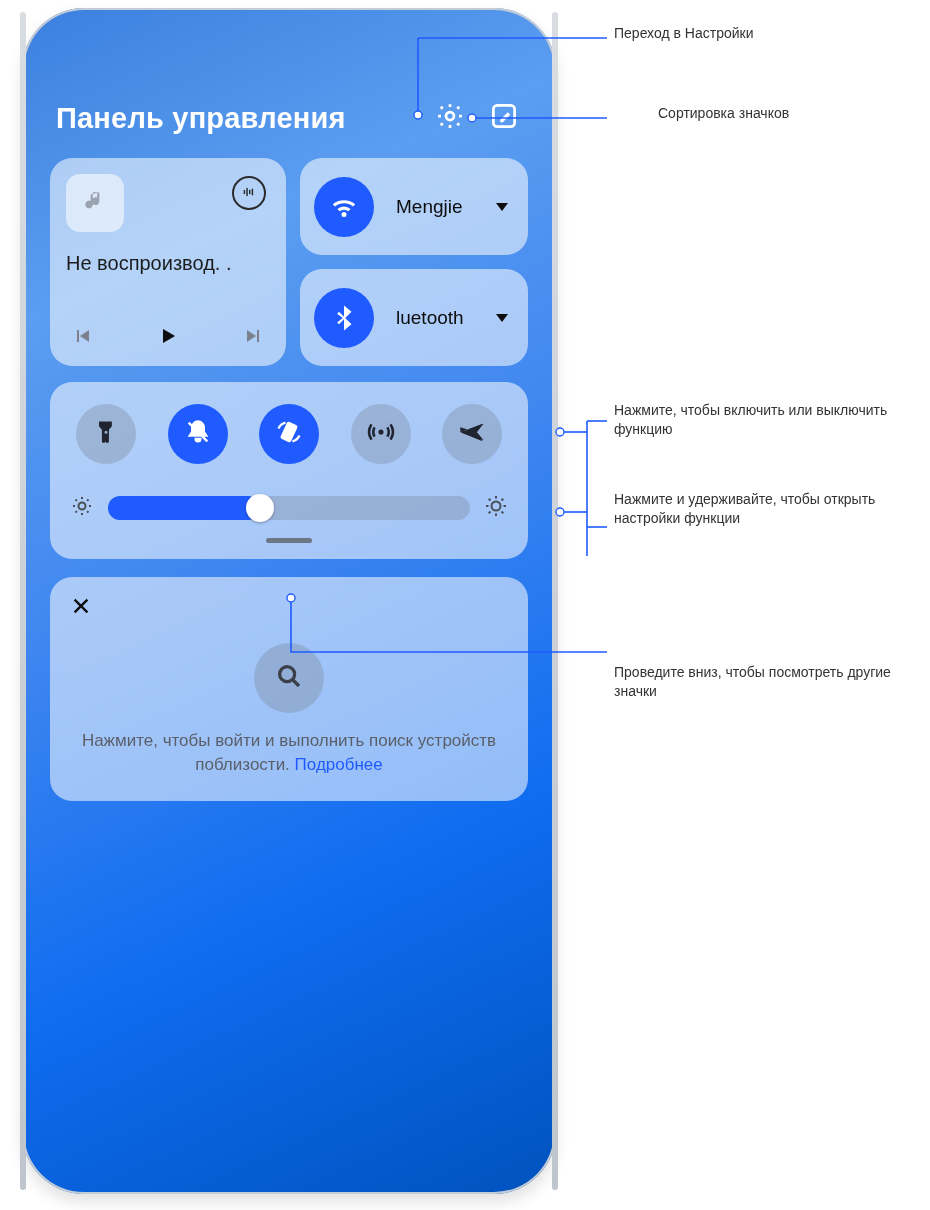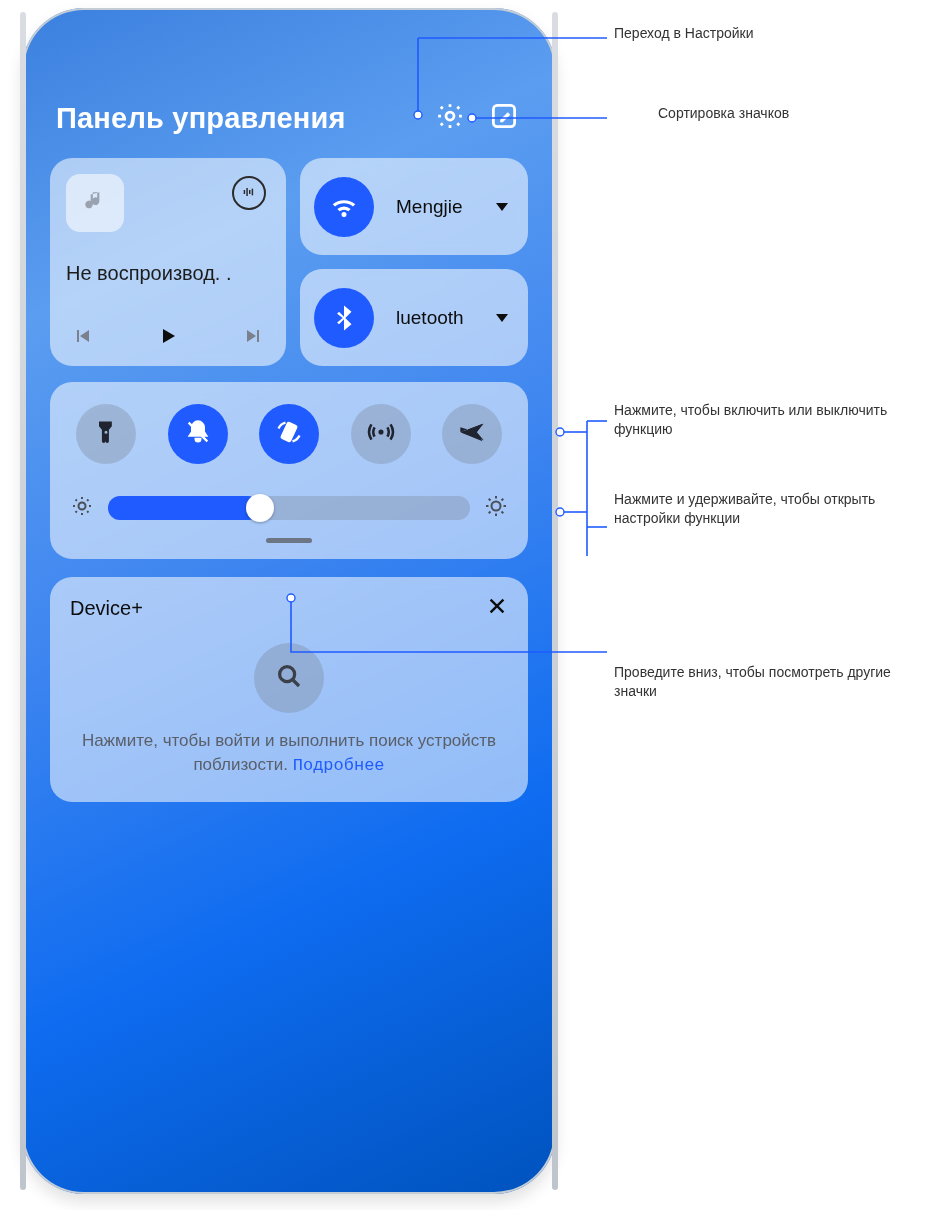--- a/index.html
+++ b/index.html
@@ -82,21 +82,21 @@
   .cast{
     width:34px;height:34px;border-radius:50%;
     border:2.5px solid #2b2b2b;
     display:flex;align-items:center;justify-content:center;
     font-size:13px; color:#2b2b2b;
     position:relative;
     margin-top:2px; margin-right:4px;
   }
   .cast svg{width:16px;height:16px;fill:#2b2b2b;}
   .media-title{
-    margin-top:30px;
+    margin-top:20px;
     font-size:20px;
     color:#1c1c1c;
     white-space:nowrap; overflow:hidden;
   }
   .media-ctrls{
     margin-top:auto;
     display:flex; justify-content:space-between; align-items:center;
     padding:0 4px 4px 4px;
     color:#5a5f68;
   }
@@ -175,21 +175,21 @@
     margin:22px auto 16px auto;
     display:flex;align-items:center;justify-content:center;
   }
   .search-bubble svg{width:30px;height:30px;stroke:#3a3f48;fill:none;stroke-width:2.6;}
   .device-msg{
     text-align:center;
     font-size:17px;
     line-height:1.4;
     color:#5a5f68;
   }
-  .device-msg .link{ color:#1f5bff;font-family:Liberation Mono, monospace; }
+  .device-msg .link{ color:#1f5bff; }
 
   
   .callout{
     position:absolute;
     font-size:14px;
     color:#333;
     line-height:1.35;
     max-width:320px;
   }
   svg.leaders{
@@ -340,21 +340,20 @@
               <circle cx="12" cy="12" r="4.5"></circle>
               <path d="M12 2v2.5M12 19.5V22M2 12h2.5M19.5 12H22M4.7 4.7l1.8 1.8M17.5 17.5l1.8 1.8M4.7 19.3l1.8-1.8M17.5 6.5l1.8-1.8"></path>
             </svg></span>
       </div>
 
       <div class="handle"></div>
     </div>
 
     <div class="card device-card">
       <div class="device-hdr">
-        <div class="device-title">Device+</div>
         <div class="device-close">
           <span><svg viewBox="0 0 24 24">
                 <path d="M5 5l14 14M19 5L5 19"></path>
               </svg></span>
         </div>
       </div>
       <div class="search-bubble">
         <span><svg viewBox="0 0 24 24">
               <circle cx="10.5" cy="10.5" r="6"></circle>
               <path d="M20 20l-5-5"></path>

